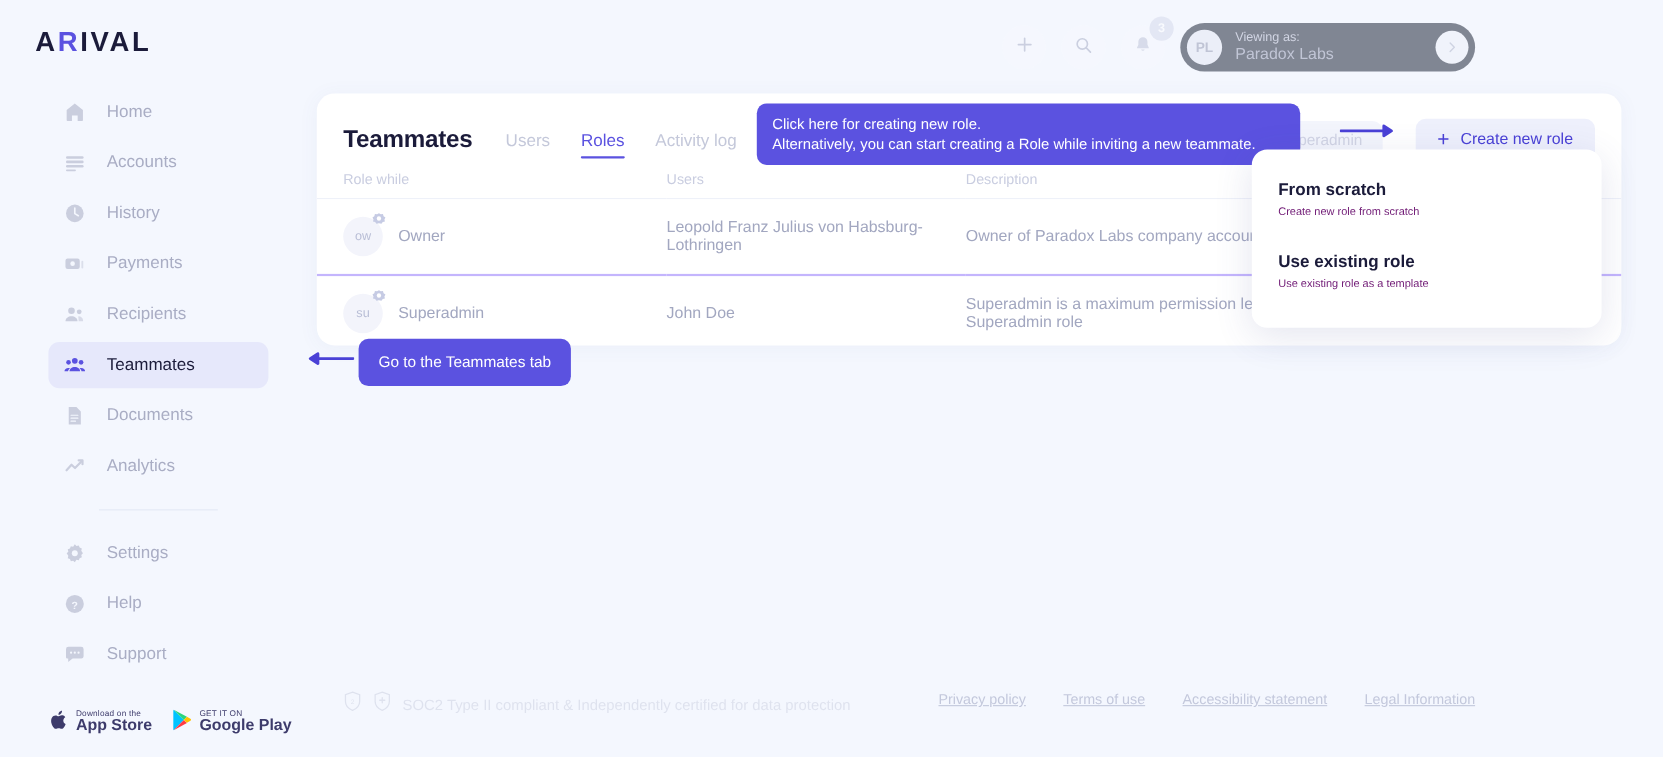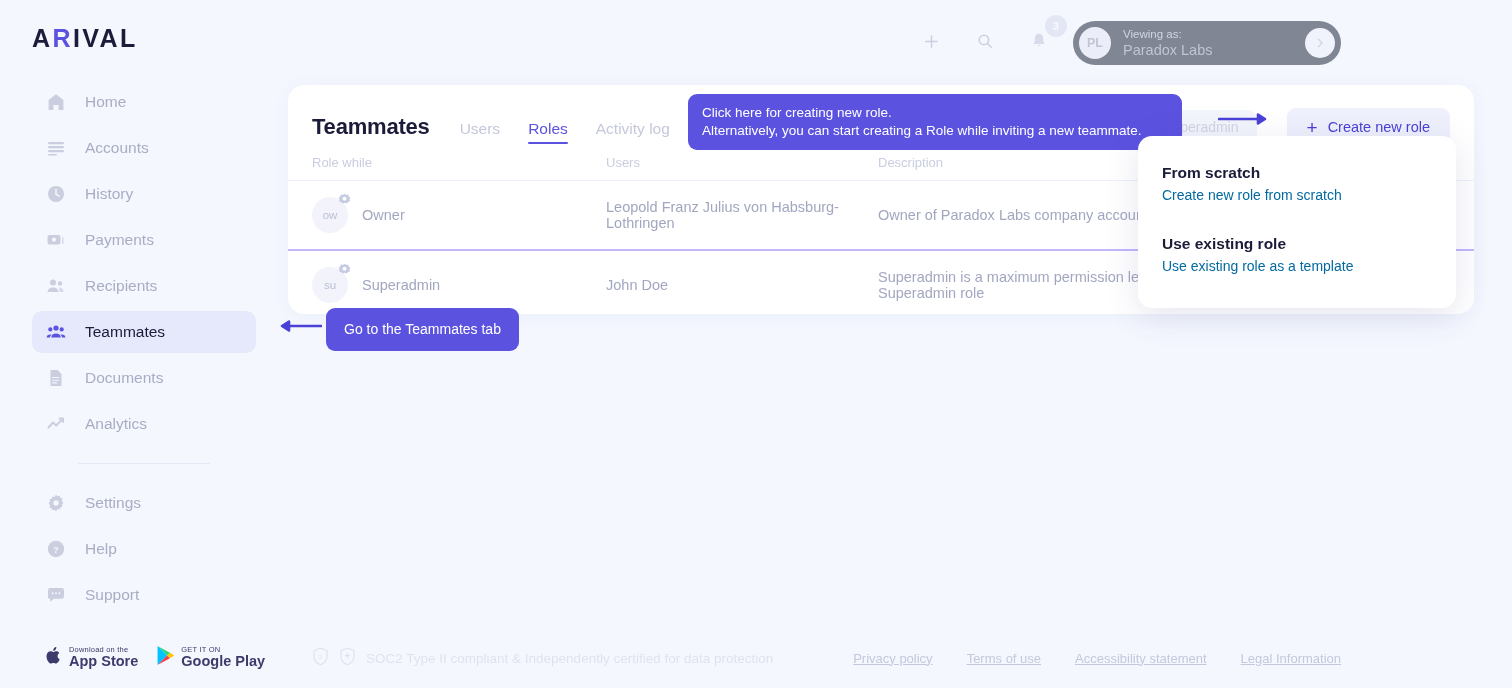--- a/index.html
+++ b/index.html
@@ -17,21 +17,21 @@
     width: 288px; height: 688px;
     background: #f4f7fe;
     display: flex; flex-direction: column;
   }
   .logo {
     margin: 26px 0 0 32px;
     font-size: 25px; font-weight: 700; letter-spacing: 2.4px;
     color: #1b1b3a; line-height: 1;
   }
   .logo .r { color: #5b52e0; }
-  .nav { margin-top: 30px; padding: 0 32px; }
+  .nav { margin-top: 30px; padding: 0 44px; }
   .nav-item {
     display: flex; align-items: center; gap: 19px;
     height: 42px; padding: 0 14px; margin-bottom: 4px;
     border-radius: 10px; cursor: pointer;
     color: #a9adc4; font-size: 15.5px;
   }
   .nav-item .ico { width: 20px; height: 20px; flex: 0 0 20px; display:block; opacity: .55; }
   .nav-item.active { background: #e6e8fb; color: #1b1b3a; }
   .nav-item.active .ico { opacity: 1; }
   .nav-divider { height: 1px; background: #e3e8f5; margin: 18px 46px 18px 46px; }
@@ -162,26 +162,26 @@
 
   
   .dropdown {
     position: absolute; left: 1138px; top: 136px;
     width: 318px; background: #fff; border-radius: 14px;
     box-shadow: 0 8px 34px rgba(70,80,150,.14);
     padding: 22px 0 20px 0; z-index: 50;
   }
   .dd-item { padding: 6px 24px 14px 24px; cursor: pointer; }
   .dd-title { font-size: 15.5px; color: #1b1b3a; font-weight: 700; margin-bottom: 5px; }
-  .dd-sub { font-size: 14px; color: #0369a1; }
+  .dd-sub { font-size: 10px; color: #701a75; }
 
   
   .footer {
     position: absolute; left: 288px; right: 0; bottom: 0; height: 60px;
-    display: flex; align-items: center; padding: 0 52px 0 24px; gap: 14px;
+    display: flex; align-items: flex-start; padding: 0 52px 0 24px; gap: 14px;
   }
   .foot-left { display: flex; align-items: center; gap: 10px; opacity: .35; }
   .foot-txt { font-size: 13.5px; color: #b8bdd2; }
   .foot-right { margin-left: auto; display: flex; gap: 34px; }
   .foot-link {
     font-size: 13px; color: #c3c8dc; text-decoration: underline; cursor: pointer;
   }
 </style>
 </head>
 <body>

